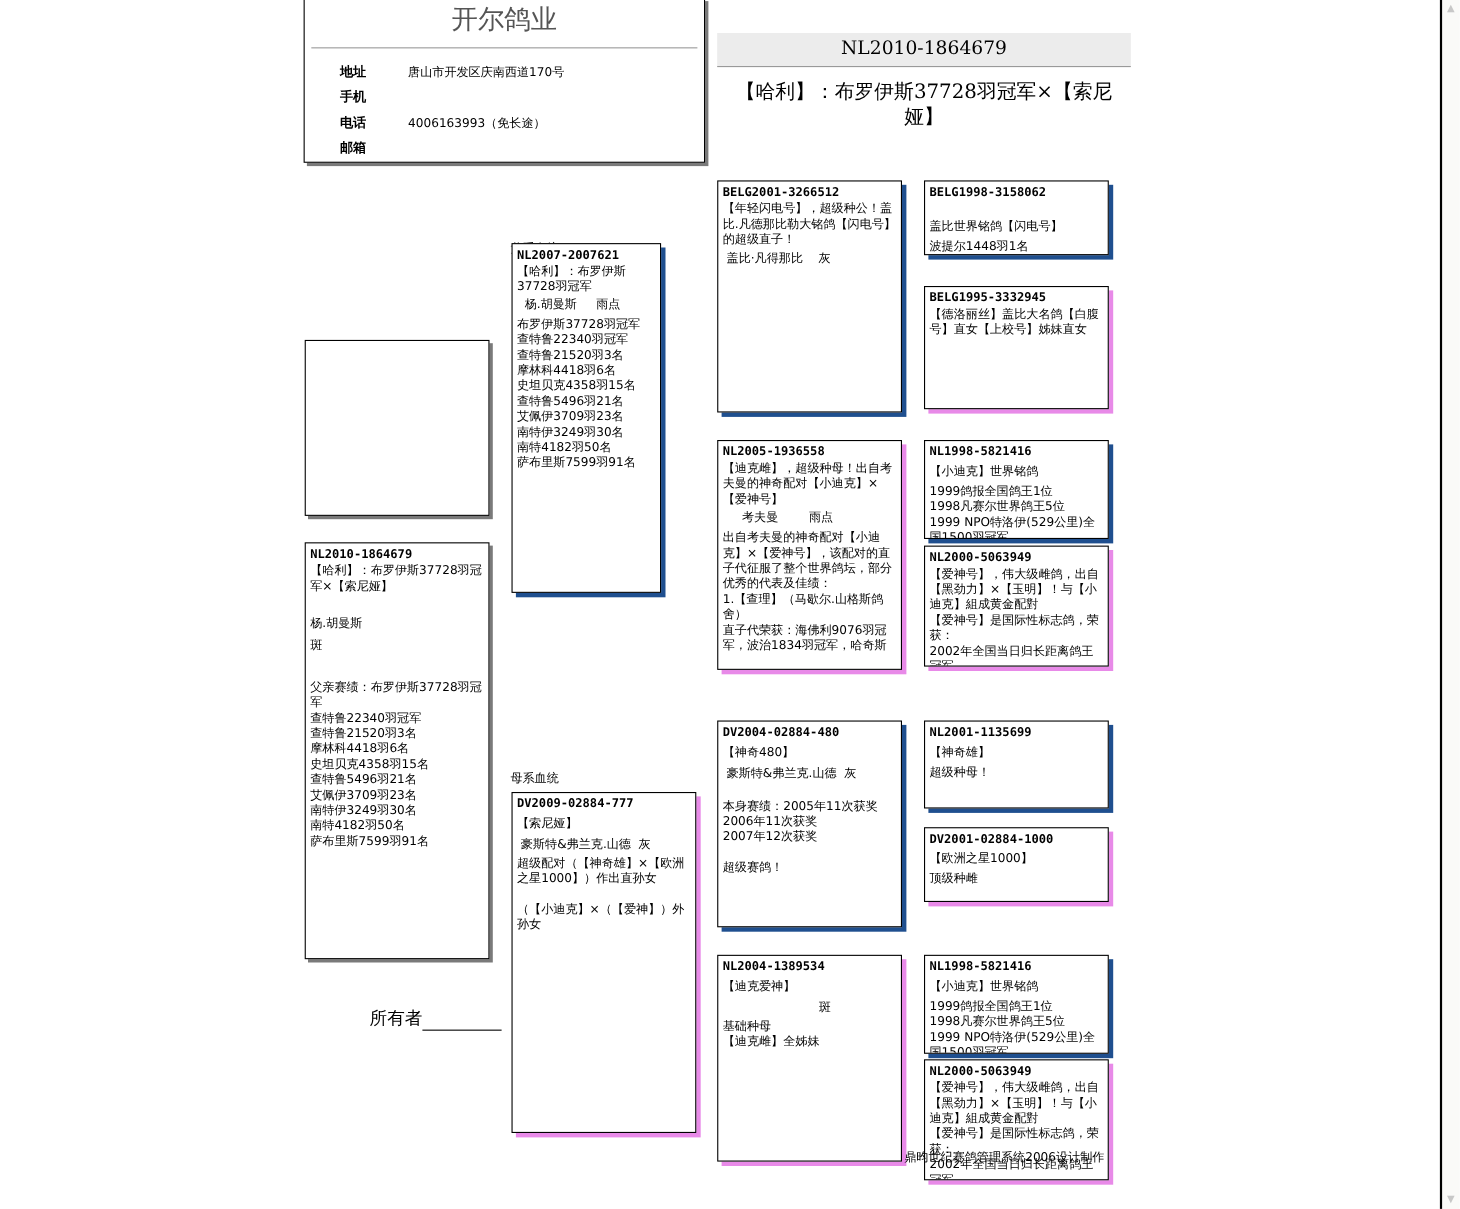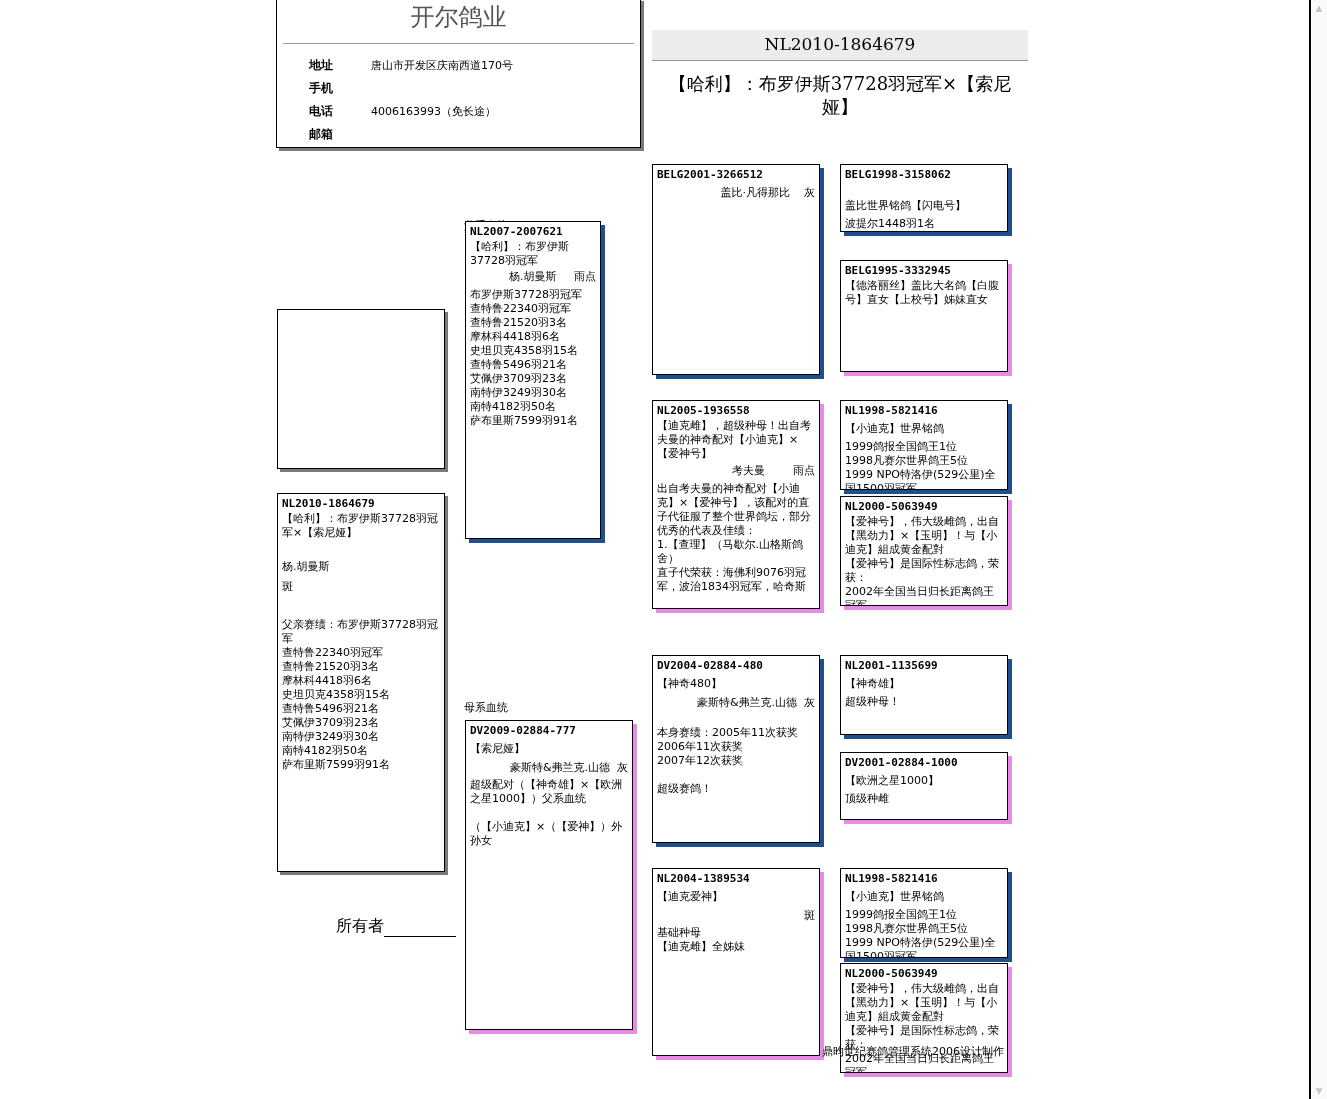--- a/index.html
+++ b/index.html
@@ -5,21 +5,21 @@
   html, body { margin:0; padding:0; background:#fff; }
   body { width:1327px; height:1099px; position:relative; overflow:hidden;
          font-family:"DejaVu Sans", "Liberation Sans", sans-serif; color:#000; }
   .abs { position:absolute; }
   .card { position:absolute; background:#fff; border:1px solid #000; box-sizing:border-box; overflow:hidden;
           font-size:11px; line-height:14px; padding:2px 4px; }
   .shadow-gray { box-shadow:3px 3px 0 #7a7a7a; }
   .shadow-blue { box-shadow:4px 4px 0 #1f4f8f; }
   .shadow-pink { box-shadow:4px 4px 0 #e88ae8; }
   .ring { font-family:"DejaVu Sans Mono", "Liberation Mono", monospace; font-weight:bold; font-size:11px; line-height:16px; }
-  .line { white-space:pre-wrap;text-align:right; }
+  .line { white-space:pre-wrap; }
   .company { left:276px; top:-2px; width:365px; height:150px; border:1px solid #000; background:#fff; box-shadow:3px 3px 0 #7a7a7a; box-sizing:border-box; }
   .company-name { position:absolute; left:0; right:0; top:2px; text-align:center; font-family:"DejaVu Serif","Liberation Serif",serif; font-size:24px; color:#555; }
   .company-rule { position:absolute; left:6px; right:6px; top:44px; height:1px; background:#999; }
   .info-row { position:absolute; left:32px; font-size:11px; }
   .info-label { display:inline-block; width:62px; font-weight:bold; font-size:12px; }
   .hdr-ring { left:652px; top:30px; width:376px; height:30px; background:#ececec; text-align:center; font-family:"DejaVu Serif","Liberation Serif",serif; font-size:17px; line-height:28px; border-bottom:1px solid #999; }
   .hdr-name { left:652px; top:72px; width:376px; text-align:center; font-size:18px; line-height:23px; font-family:"DejaVu Serif","Liberation Serif",serif; }
   .section-label { font-size:11px; }
   .owner { left:336px; top:916px; font-size:16px; }
   .owner-line { display:inline-block; width:72px; border-bottom:1px solid #000; height:12px; vertical-align:bottom; }
@@ -85,28 +85,29 @@
     <div>南特4182羽50名</div>
     <div>萨布里斯7599羽91名</div>
   </div>
 </div>
 
 <div class="card shadow-pink" style="left:465px;top:720px;width:168px;height:310px;">
   <div class="ring">DV2009-02884-777</div>
   <div style="margin-top:3px">【索尼娅】</div>
   <div class="line" style="margin-top:5px"> 豪斯特&amp;弗兰克.山德  灰</div>
   <div style="margin-top:3px">
-    <div>超级配对（【神奇雄】×【欧洲之星1000】）父系血统</div>
+    <div>超级配对（【神奇雄】×【欧洲之星1000】）作出直孙女</div>
     <div style="height:14px"></div>
     <div>（【小迪克】×（【爱神】）外孙女</div>
   </div>
 </div>
 
 <div class="card shadow-blue" style="left:652px;top:164px;width:168px;height:211px;">
   <div class="ring">BELG2001-3266512</div>
+  <div>【年轻闪电号】，超级种公！盖比.凡德那比勒大铭鸽【闪电号】的超级直子！</div>
   <div class="line" style="margin-top:3px"> 盖比·凡得那比    灰</div>
 </div>
 
 <div class="card shadow-pink" style="left:652px;top:400px;width:168px;height:209px;">
   <div class="ring">NL2005-1936558</div>
   <div>【迪克雌】，超级种母！出自考夫曼的神奇配对【小迪克】×【爱神号】</div>
   <div class="line" style="margin-top:3px">     考夫曼        雨点</div>
   <div style="margin-top:4px">
     <div>出自考夫曼的神奇配对【小迪克】×【爱神号】，该配对的直子代征服了整个世界鸽坛，部分优秀的代表及佳绩：</div>
     <div>1.【查理】（马歇尔.山格斯鸽舍）</div>

